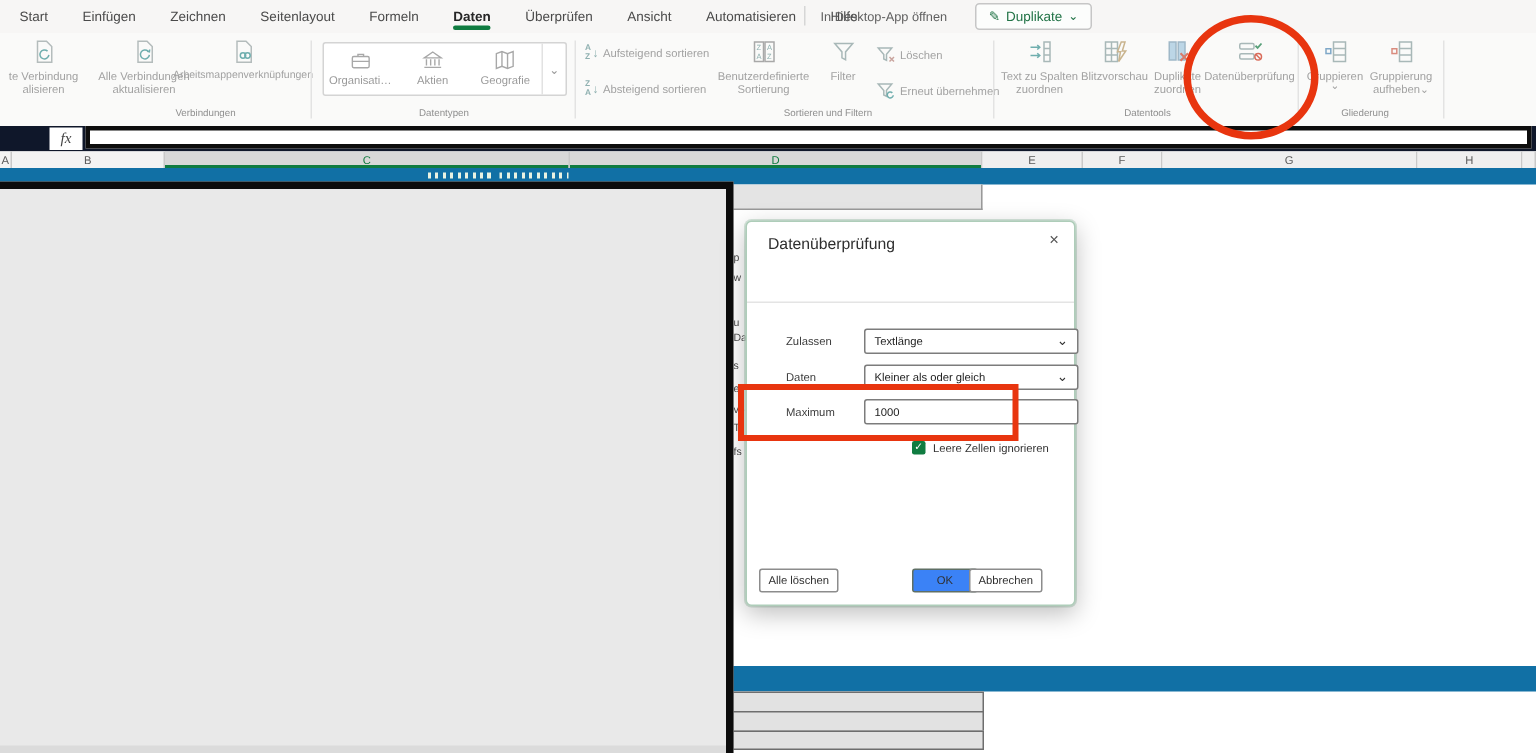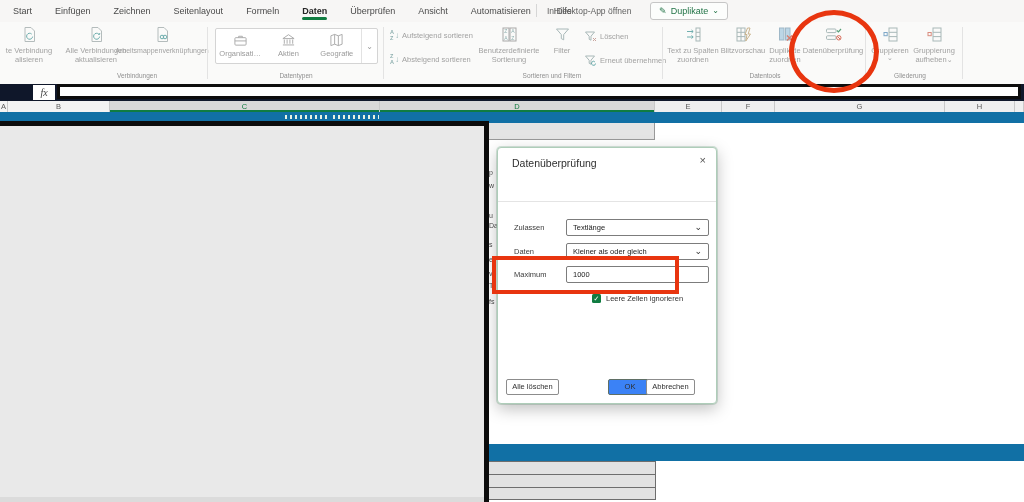--- a/index.html
+++ b/index.html
@@ -63,26 +63,26 @@
   
   .dialog{position:absolute;left:497px;top:147px;width:220px;height:257px;background:#fff;border:1px solid #aecdb9;
           border-radius:4px;box-shadow:0 5px 16px rgba(0,0,0,.25), 0 0 0 1px rgba(176,208,188,.5);z-index:30;box-sizing:border-box;}
   .dlg-title{position:absolute;left:14px;top:9px;font-size:10.5px;color:#2f2f2f;}
   .dlg-close{position:absolute;right:10px;top:6px;font-size:11px;color:#555;cursor:default;}
   .dlg-tabs{position:absolute;left:14px;top:36px;display:flex;gap:15px;}
   .dtab{font-size:7.5px;color:#3f3f3f;position:relative;padding-bottom:6px;}
   .dtab.active{color:#107c41;}
   .dtab.active::after{content:"";position:absolute;left:-2px;right:-2px;bottom:0;height:3px;border-radius:2px;background:#0e6b39;}
   .dlg-tabline{position:absolute;left:0;right:0;top:53px;height:1px;background:#e4e4e4;}
-  .drow{position:absolute;left:2px;width:100%;height:17px;text-decoration:underline;}
+  .drow{position:absolute;left:12px;width:100%;height:17px;text-decoration:underline;}
   .drow .dlabel{position:absolute;left:14px;top:4px;font-size:7.5px;color:#3c3c3c;}
   .dctl{position:absolute;left:66px;top:0;width:143px;height:17px;border:1px solid #7c7c7c;border-radius:2px;background:#fff;
         box-sizing:border-box;font-size:7.5px;color:#222;line-height:15px;padding-left:6px;}
   .dctl .selchev{position:absolute;right:6px;top:0px;font-size:9px;color:#333;}
-  .dchk{position:absolute;left:66px;top:146px;display:flex;align-items:center;gap:5px;padding-left:28px;}
+  .dchk{position:absolute;left:82px;top:146px;display:flex;align-items:center;gap:5px;padding-left:28px;}
   .chkbox{width:9px;height:9px;background:#107c41;border-radius:1.5px;color:#fff;font-size:7px;line-height:9px;text-align:center;}
   .dchk .chklbl{font-size:7.5px;color:#333;}
   .dbtn{position:absolute;bottom:8px;height:16px;border:1px solid #8c8c8c;border-radius:2px;background:#fff;
         font-size:7.5px;color:#2f2f2f;text-align:center;line-height:14px;box-sizing:border-box;}
   .dbtn.ok{background:#3b82f6;border-color:#5f6f65;}
   
   .ann-circle{position:absolute;left:789px;top:10px;width:80px;height:73px;border:5px solid #e8350f;border-radius:50%;z-index:40;}
   .ann-rect{position:absolute;left:492px;top:256px;width:179px;height:30px;border:4px solid #e8350f;z-index:40;}
 </style>
 </head>

